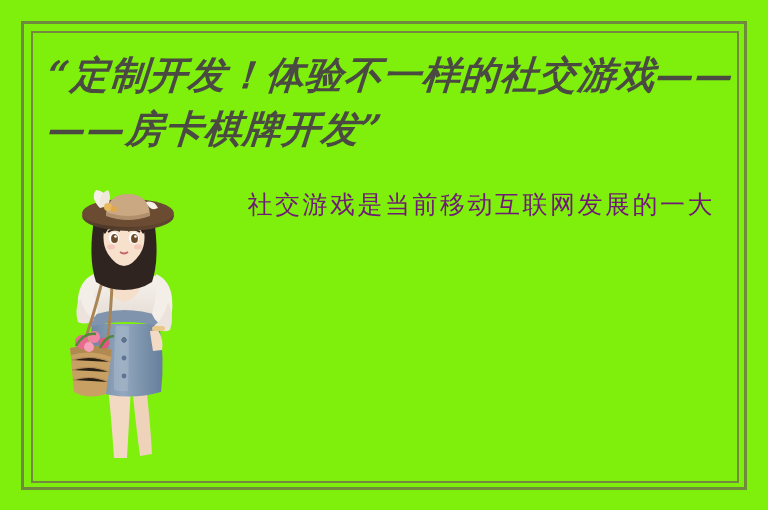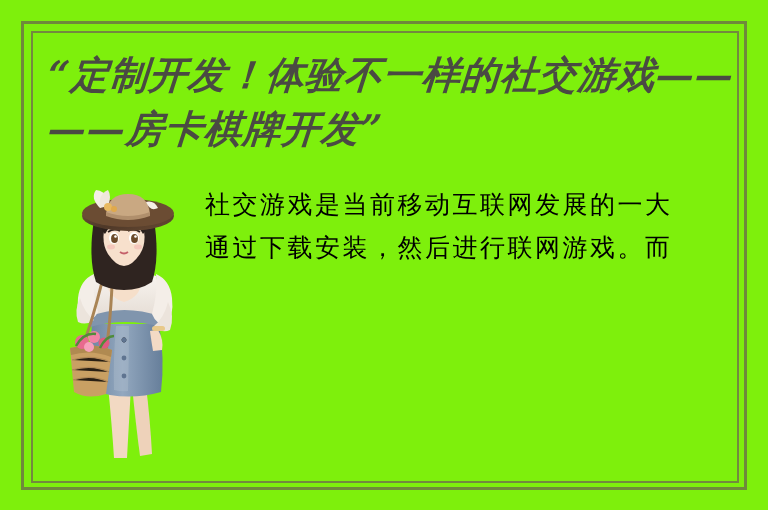--- a/index.html
+++ b/index.html
@@ -77,23 +77,24 @@
   .body-block {
     position: absolute;
     left: 205px;
     top: 183px;
     width: 510px;
   }
   .body-line {
     font-family: "DejaVu Sans", "Liberation Sans", sans-serif;
     font-size: 25px;
     line-height: 43px;
-    color: #000000;
+    color: #701a75;
     letter-spacing: 2.5px;
     white-space: nowrap;
+    text-align: right;
   }
 </style>
 </head>
 <body>
 
 <div id="poster">
 
   <div class="frame-outer"></div>
   <div class="frame-inner"></div>
 
@@ -205,16 +206,15 @@
       <path d="M44 18 q-10 -10 -4 -18 q8 0 12 10 z" fill="#f5efe5"></path>
       <path d="M44 18 q-2 -14 8 -18 q4 6 0 16 z" fill="#efe7db"></path>
       <circle cx="52" cy="17" r="4" fill="#e8b85f"></circle>
       <circle cx="58" cy="19" r="3" fill="#e0a94c"></circle>
       <path d="M90 12 q8 -2 12 6 q-8 4 -12 -6 z" fill="#f5efe5"></path>
     </svg>
   </div>
 
   <div class="body-block">
     <div class="body-line">社交游戏是当前移动互联网发展的一大</div>
-    <div class="body-line">通过下载安装，然后进行联网游戏。而</div>
   </div>
 
 </div>
 
 </body></html>

